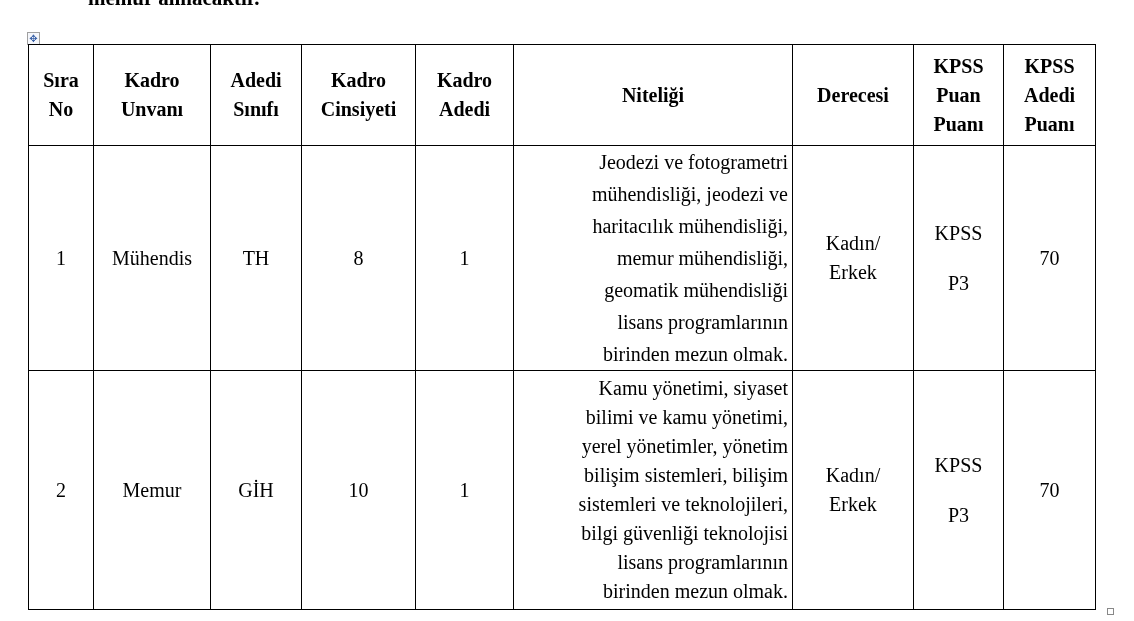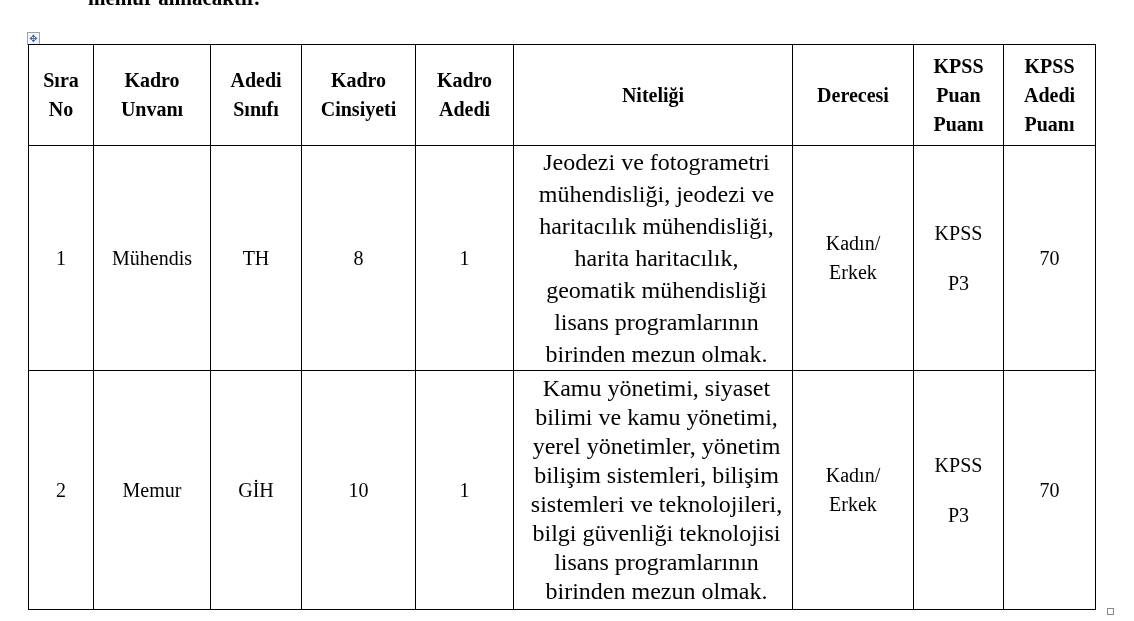--- a/index.html
+++ b/index.html
@@ -7,21 +7,21 @@
          font-family:"Liberation Serif","DejaVu Serif",serif; color:#000; }
   .cut-text { position:absolute; left:88px; top:-14px; font-size:21px; font-weight:bold; white-space:nowrap; }
   .move-handle { position:absolute; left:27px; top:32px; width:11px; height:11px;
                  border:1px solid #a0a0a0; background:#f4f6fb; font-size:10px; line-height:11px;
                  text-align:center; color:#3b62a8; cursor:move; }
   .resize-handle { position:absolute; left:1107px; top:608px; width:5px; height:5px; border:1px solid #888; background:#fff; }
   table { position:absolute; left:28px; top:44px; border-collapse:collapse; table-layout:fixed; }
   td, th { border:1.3px solid #000; text-align:center; vertical-align:middle; padding:0; }
   th { font-weight:bold; font-size:20px; line-height:29px; height:100px; }
   td { font-size:20px; line-height:29px; }
-  td.nit { text-align:center; padding-left:11px; padding-right:4px; line-height:32px; font-size:24px; }
+  td.nit { text-align:right; padding-left:11px; padding-right:4px; line-height:32px; font-size:20px; }
   .r1 td { height:221px; }
   .r2 td { height:238px; }
   td.multi span { display:block; }
   td.kpss span { display:block; line-height:50px; }
 </style>
 </head>
 <body>
 
 <div class="cut-text">memur alınacaktır.</div>
 <div class="move-handle">✥</div>
@@ -55,21 +55,21 @@
     <tr class="r1">
       <td>1</td>
       <td>Mühendis</td>
       <td>TH</td>
       <td>8</td>
       <td>1</td>
       <td class="nit multi">
         <span>Jeodezi ve fotogrametri</span>
           <span>mühendisliği, jeodezi ve</span>
           <span>haritacılık mühendisliği,</span>
-          <span>harita haritacılık,</span>
+          <span>memur mühendisliği,</span>
           <span>geomatik mühendisliği</span>
           <span>lisans programlarının</span>
           <span>birinden mezun olmak.</span>
       </td>
       <td class="multi">
           <span>Kadın/</span>
           <span>Erkek</span>
         </td>
       <td class="kpss">
           <span>KPSS</span>

